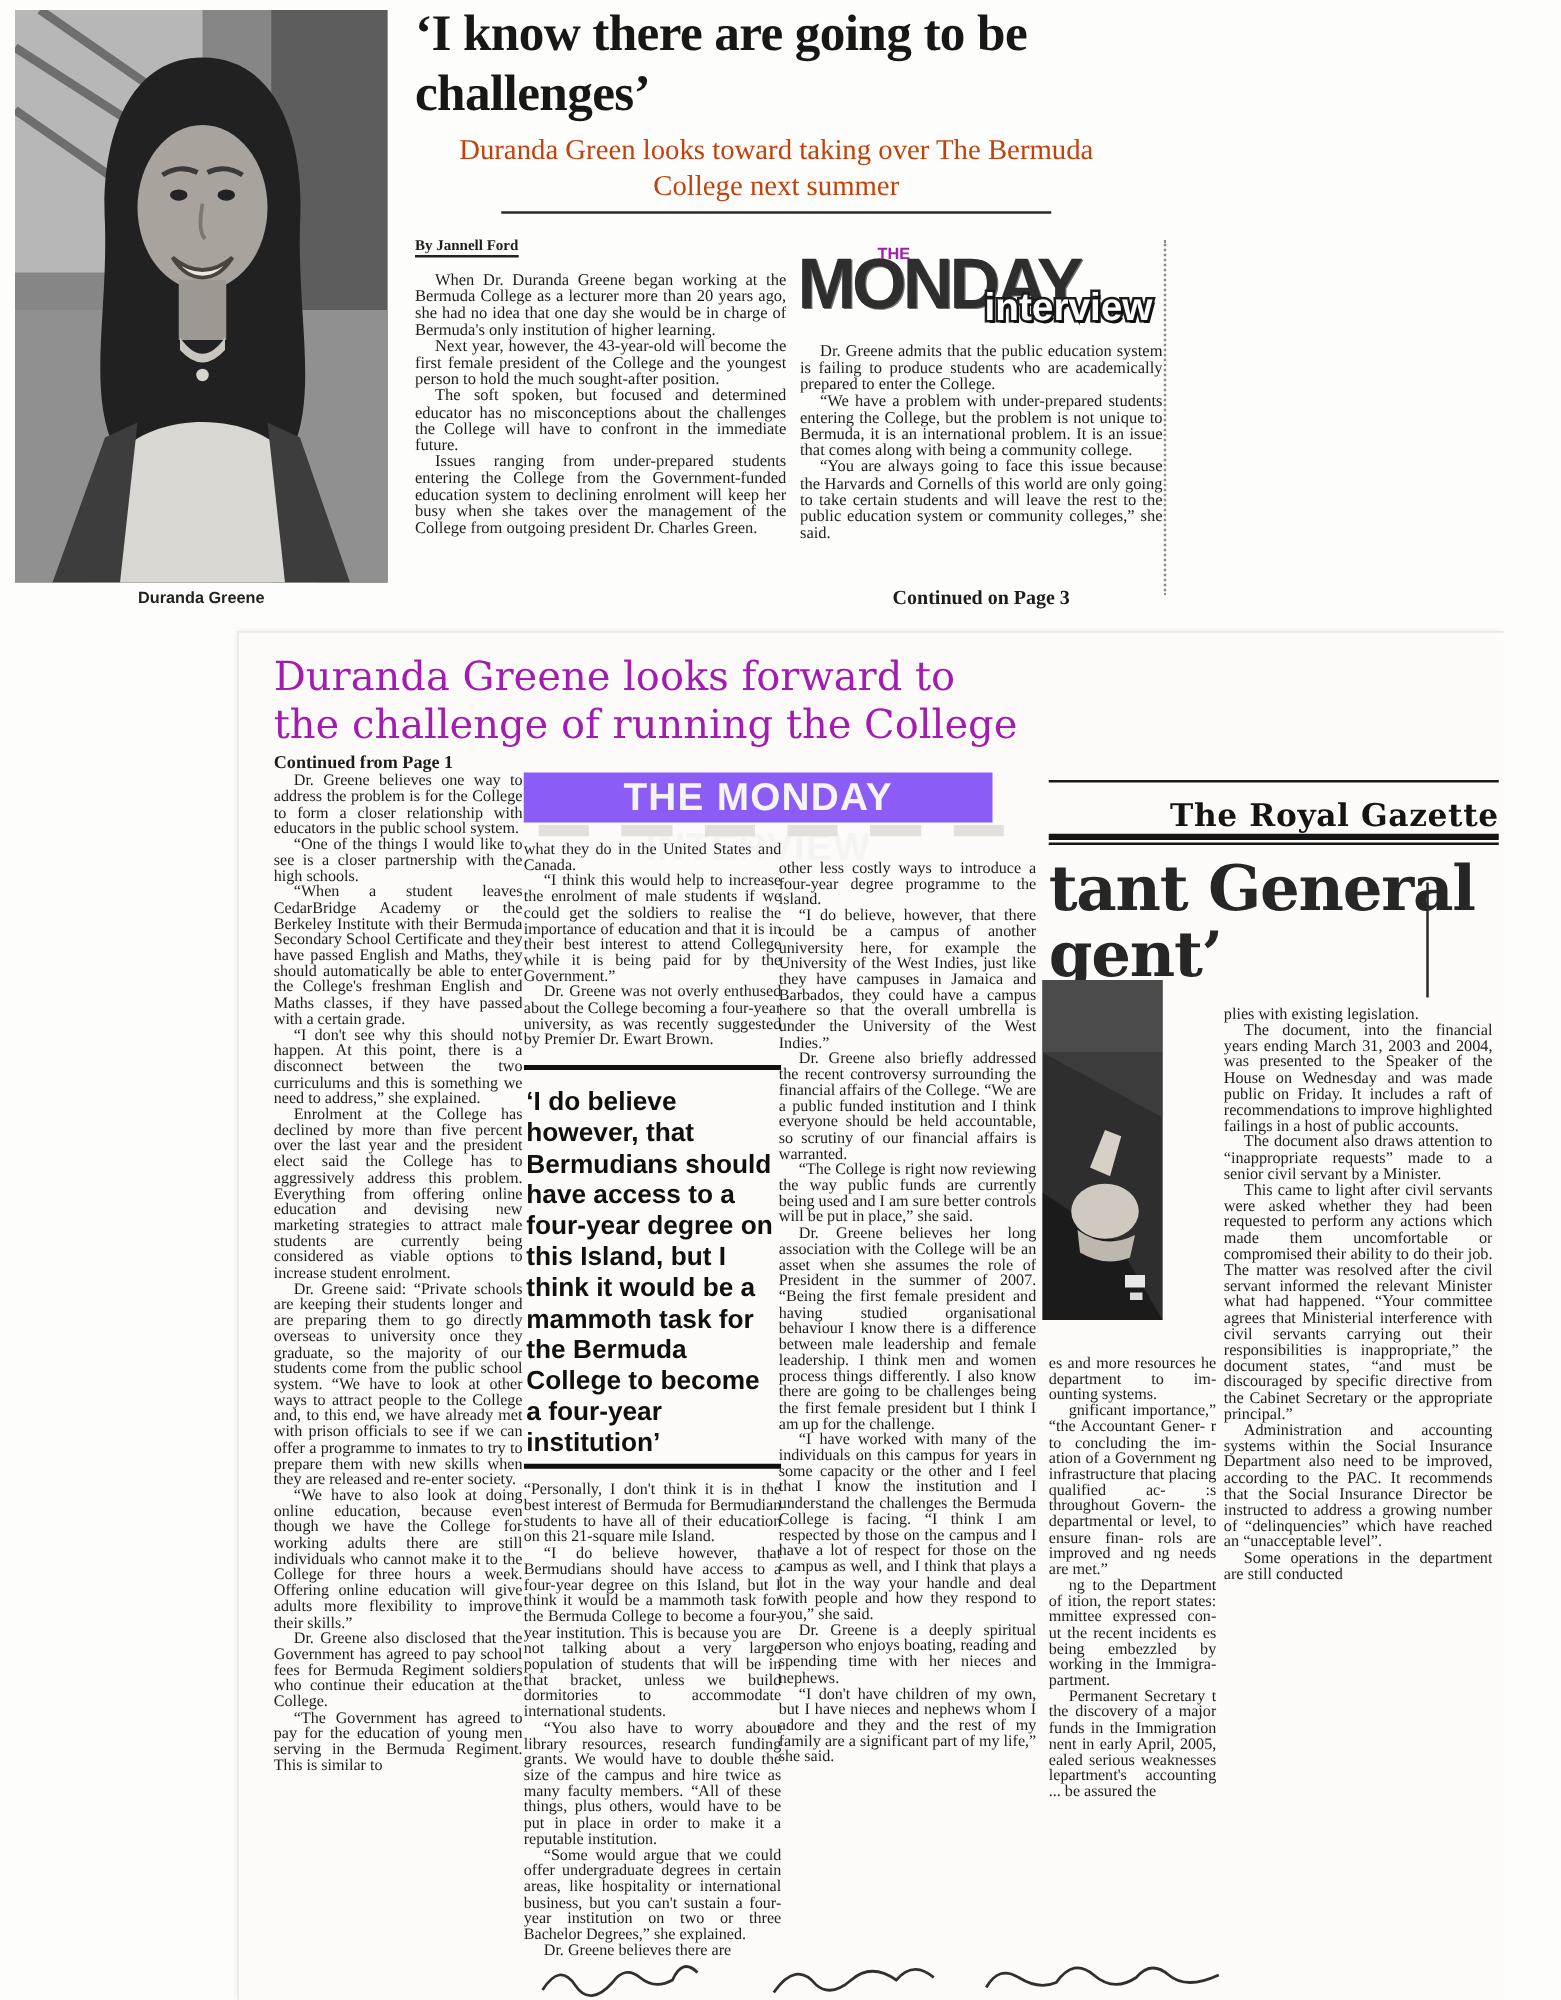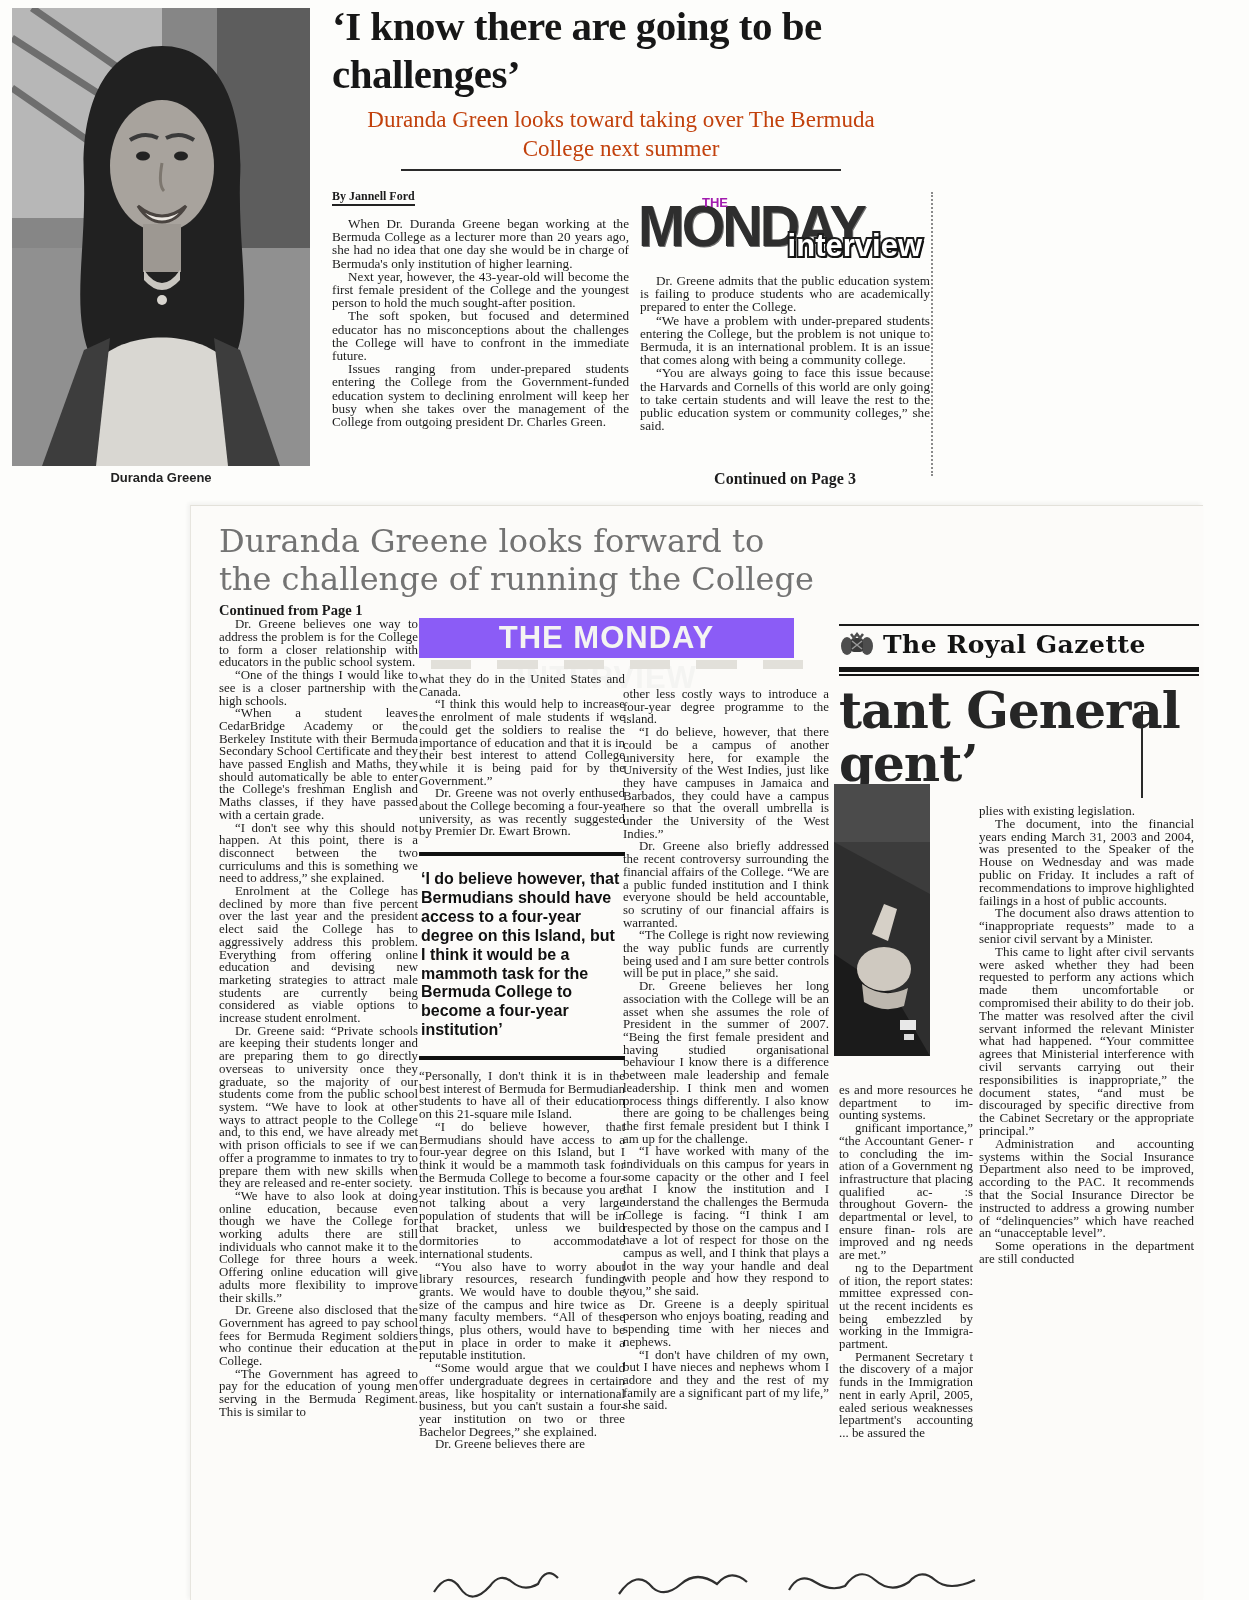--- a/index.html
+++ b/index.html
@@ -39,38 +39,38 @@
     text-shadow:1px 1px 0 #6f6f6f;}
   .monday-logo .the{position:absolute;left:64px;top:3px;font-weight:bold;font-size:13px;color:#a21caf;}
   .monday-logo .interview{position:absolute;right:2px;bottom:2px;font-weight:bold;font-size:31px;
     color:#fff;-webkit-text-stroke:4px #1d1d1d;paint-order:stroke fill;
     text-shadow:2px 2px 0 #111;}
   
   #clip2{position:absolute;left:190px;top:505px;width:1012px;height:1095px;overflow:hidden;
     background:#fcfbf9;border-top:1px solid #e3e1da;border-left:1px solid #e7e5df;
     box-shadow:-2px -2px 4px rgba(0,0,0,0.05);}
   .a2-headline{position:absolute;left:28px;top:16px;width:640px;
-    font-family:"DejaVu Serif",serif;font-size:32px;line-height:1.2;color:#737373;}
+    font-family:"DejaVu Serif",serif;font-size:32px;line-height:1.2;color:#a21caf;}
   .a2-contfrom{font-weight:bold;font-size:14.5px;margin:0 0 1px 0;}
   #a2col1{left:28px;top:97px;width:199px;height:998px;font-size:12.9px;line-height:0.985;}
   #a2col2{left:228px;top:167px;width:206px;height:928px;font-size:12.9px;line-height:0.985;}
   #a2col3{left:432px;top:167px;width:206px;height:928px;font-size:12.9px;line-height:0.985;padding-top:15px;}
   .banner{position:absolute;left:228px;top:112px;width:375px;height:40px;background:#8b5cf6;
     color:#f4f4f2;font-family:"Liberation Sans",sans-serif;font-weight:bold;font-size:31px;
     letter-spacing:1px;text-align:center;line-height:40px;}
   .filmstrip{position:absolute;left:240px;top:154px;width:372px;display:flex;gap:26px;}
   .filmstrip div{width:42px;height:9px;background:#e2e0da;}
   .pullquote{border-top:4px solid #101010;border-bottom:4px solid #101010;
-    margin:14px 0 10px 0;padding:14px 2px 16px 2px;
-    font-family:"Liberation Sans",sans-serif;font-weight:bold;font-size:16px;line-height:1.18;
+    margin:14px 0 10px 0;padding:14px 2px 4px 2px;
+    font-family:"Liberation Sans",sans-serif;font-weight:bold;font-size:21px;line-height:1.18;
     color:#101010;text-align:left;text-indent:0;}
   
   .gazette{position:absolute;left:648px;top:118px;width:360px;}
   .gz-toprule{border-top:2px solid #1a1a1a;margin-bottom:4px;}
-  .gz-masthead{display:flex;align-items:flex-start;gap:8px;height:34px;}
+  .gz-masthead{display:flex;align-items:flex-end;gap:8px;height:34px;flex-direction:column;}
   .gz-masthead .name{font-family:"DejaVu Serif",serif;font-weight:bold;font-size:25px;color:#141414;
     letter-spacing:0.5px;}
   .gz-midrule{border-top:5px solid #141414;margin-top:3px;}
   .gz-midrule2{border-top:2px solid #141414;margin-top:2px;}
   .gz-headline{font-family:"DejaVu Serif",serif;font-weight:bold;font-size:50px;line-height:1.06;
     letter-spacing:-1px;color:#262626;margin-top:8px;}
   .gz-vrule{position:absolute;left:950px;top:200px;height:92px;border-left:2px solid #2a2a2a;}
   .hand-photo{position:absolute;left:643px;top:278px;width:96px;height:272px;background:#2b2b2b;}
   #gzcolA{left:648px;top:578px;width:134px;height:420px;font-size:12.9px;line-height:0.985;}
   #gzcolB{left:788px;top:299px;width:215px;height:795px;font-size:13px;line-height:0.985;}

